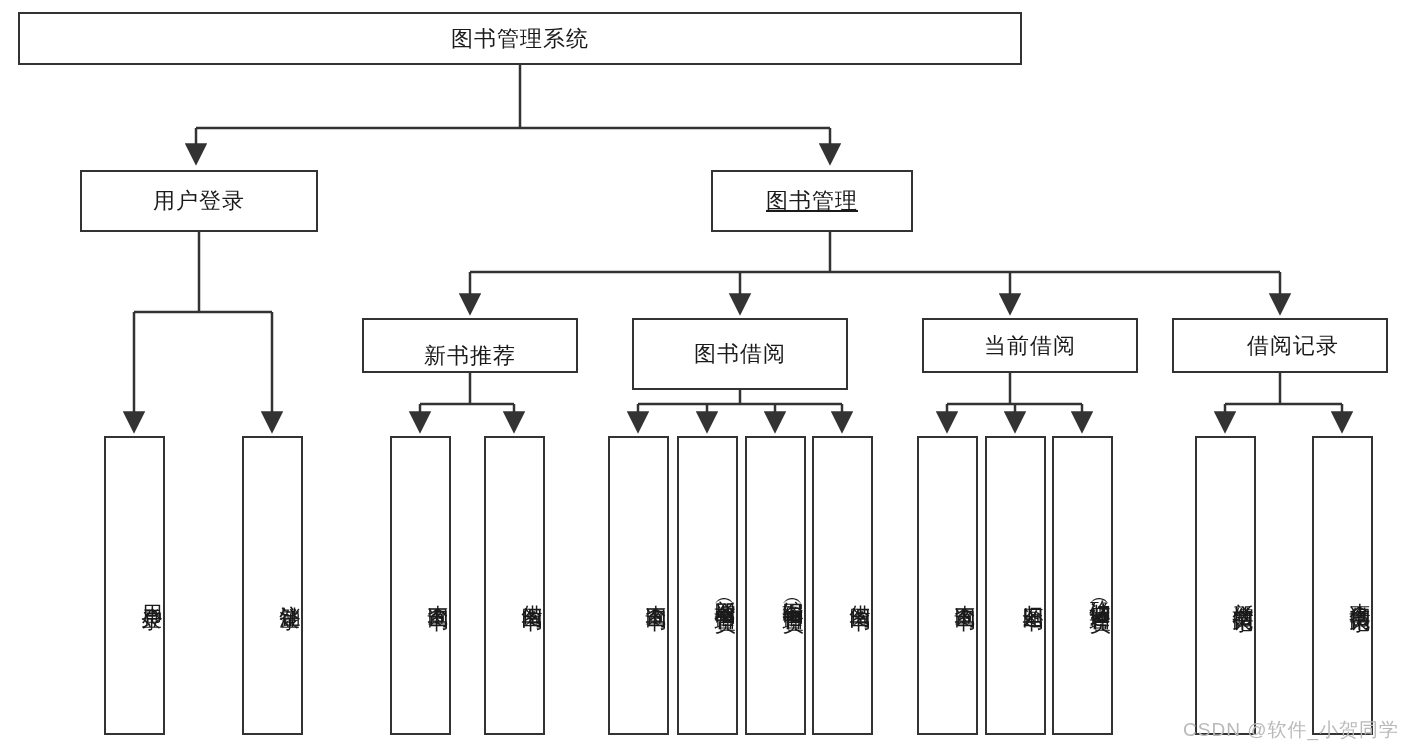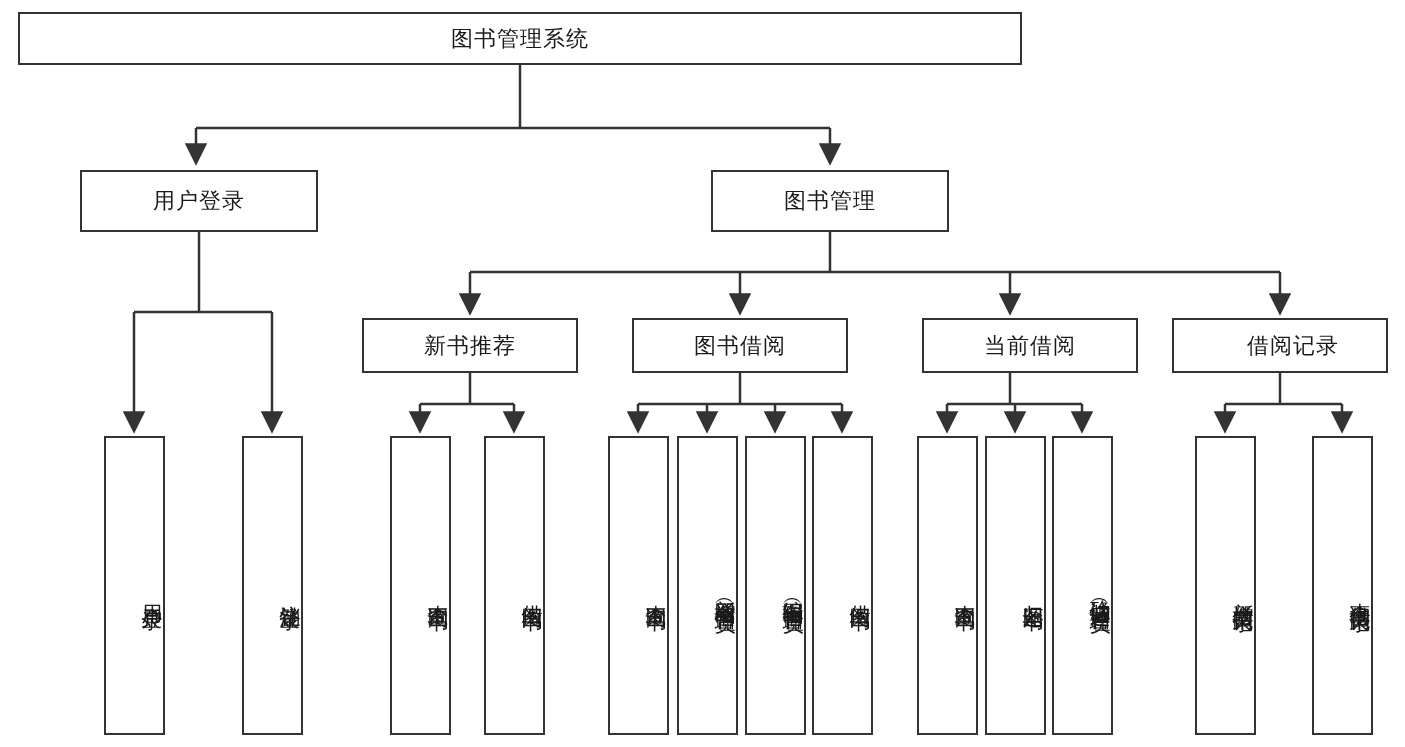--- a/index.html
+++ b/index.html
@@ -122,28 +122,28 @@
     </g>
   </svg>
 
   <div class="node-box horizontal" style="left:18px; top:12px; width:1004px; height:53px;">
     <span class="node-label">图书管理系统</span>
   </div>
 
   <div class="node-box horizontal" style="left:80px; top:170px; width:238px; height:62px;">
     <span class="node-label">用户登录</span>
   </div>
-  <div class="node-box horizontal" style="left:711px; top:170px; width:238px; height:62px;">
+  <div class="node-box horizontal" style="left:711px; top:170px; width:202px; height:62px;text-decoration:underline;">
     <span class="node-label">图书管理</span>
   </div>
 
-  <div class="node-box horizontal" style="left:362px; top:318px; width:216px; height:55px;">
+  <div class="node-box horizontal" style="left:362px; top:318px; width:216px; height:55px;align-items:flex-end;">
     <span class="node-label">新书推荐</span>
   </div>
-  <div class="node-box horizontal" style="left:632px; top:318px; width:216px; height:55px;">
+  <div class="node-box horizontal" style="left:632px; top:318px; width:216px; height:72px;">
     <span class="node-label">图书借阅</span>
   </div>
   <div class="node-box horizontal" style="left:902px; top:318px; width:216px; height:55px;margin-left:20px;">
     <span class="node-label">当前借阅</span>
   </div>
   <div class="node-box horizontal" style="left:1172px; top:318px; width:216px; height:55px;padding-left:26px;">
     <span class="node-label">借阅记录</span>
   </div>
 
   <div class="node-box vertical" style="left:104px; top:436px; width:61px; height:299px;">
@@ -183,14 +183,15 @@
     <span class="node-label">确认归还（管理员）</span>
   </div>
 
   <div class="node-box vertical" style="left:1195px; top:436px; width:61px; height:299px;">
     <span class="node-label">新增借阅记录</span>
   </div>
   <div class="node-box vertical" style="left:1312px; top:436px; width:61px; height:299px;">
     <span class="node-label">查询借阅记录</span>
   </div>
 
+  <div class="watermark">CSDN @软件_小贺同学</div>
 
 </div>
 
 </body></html>

